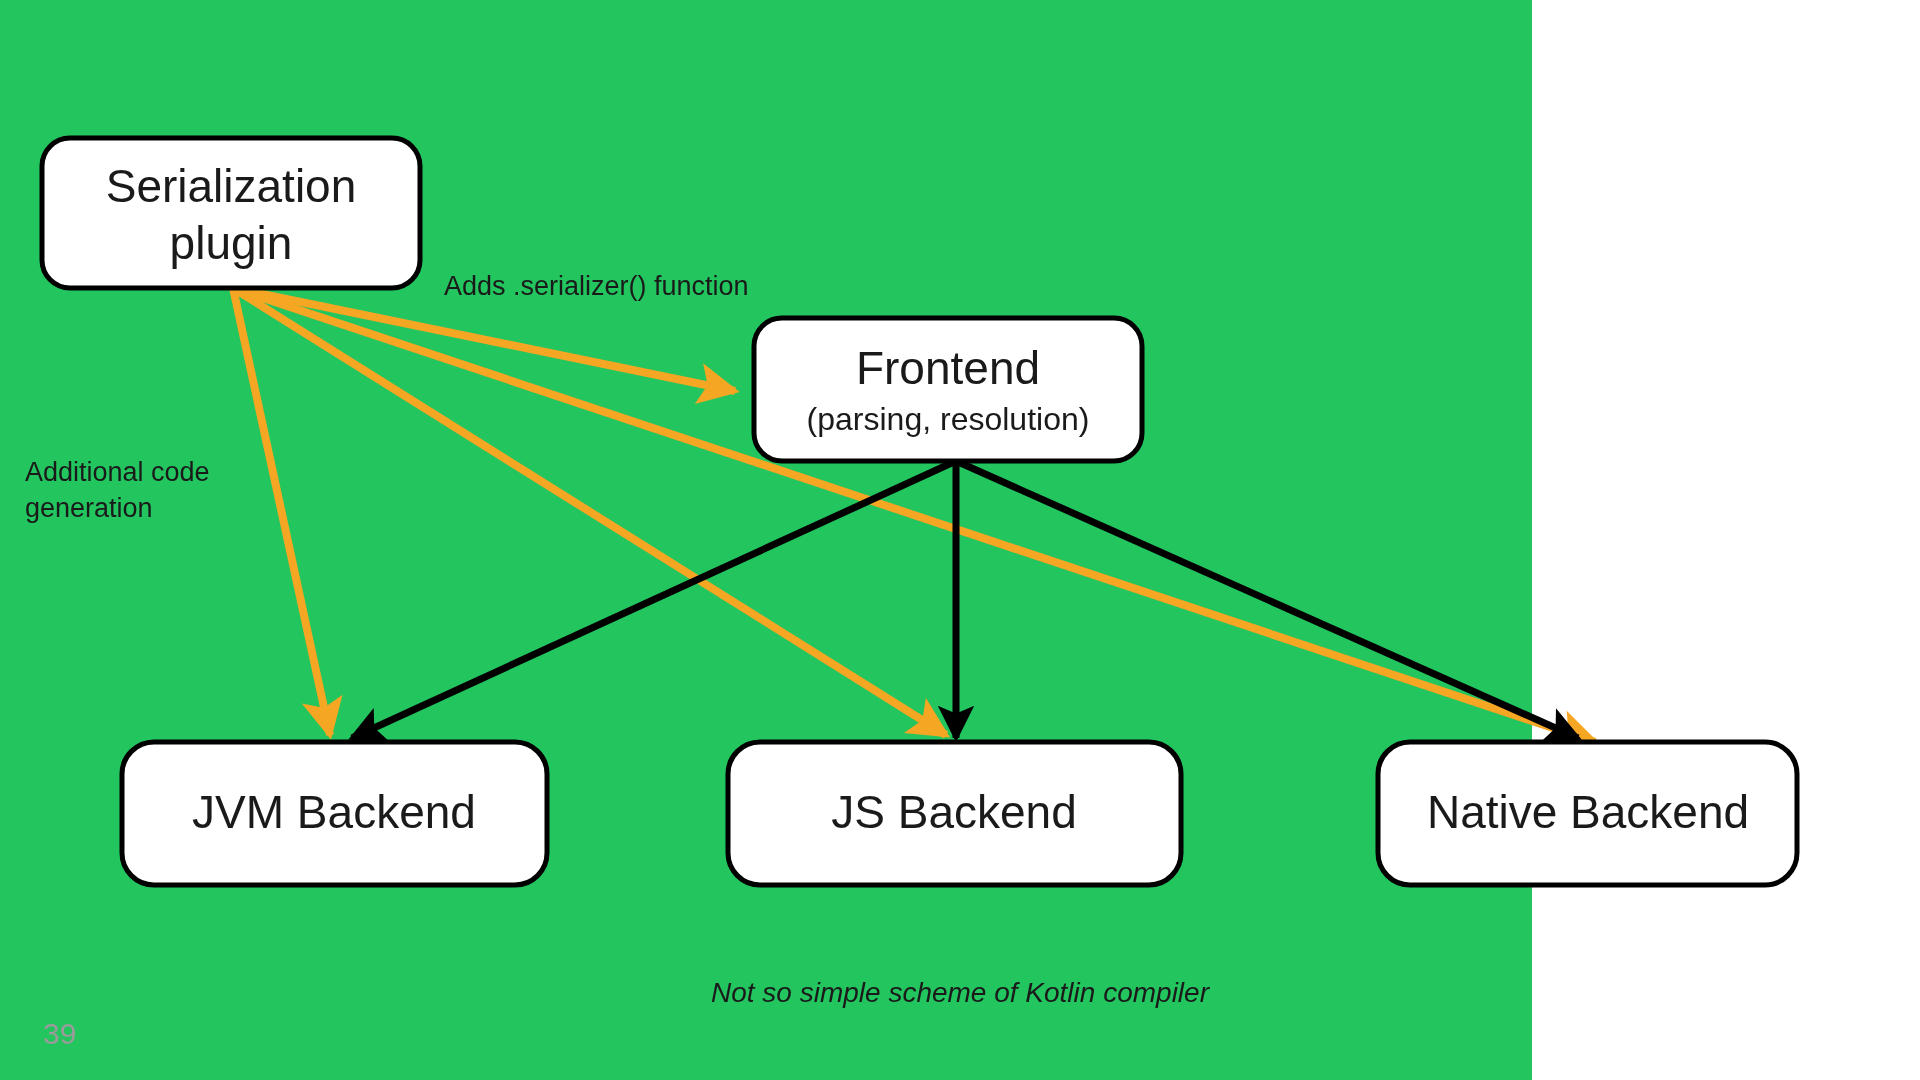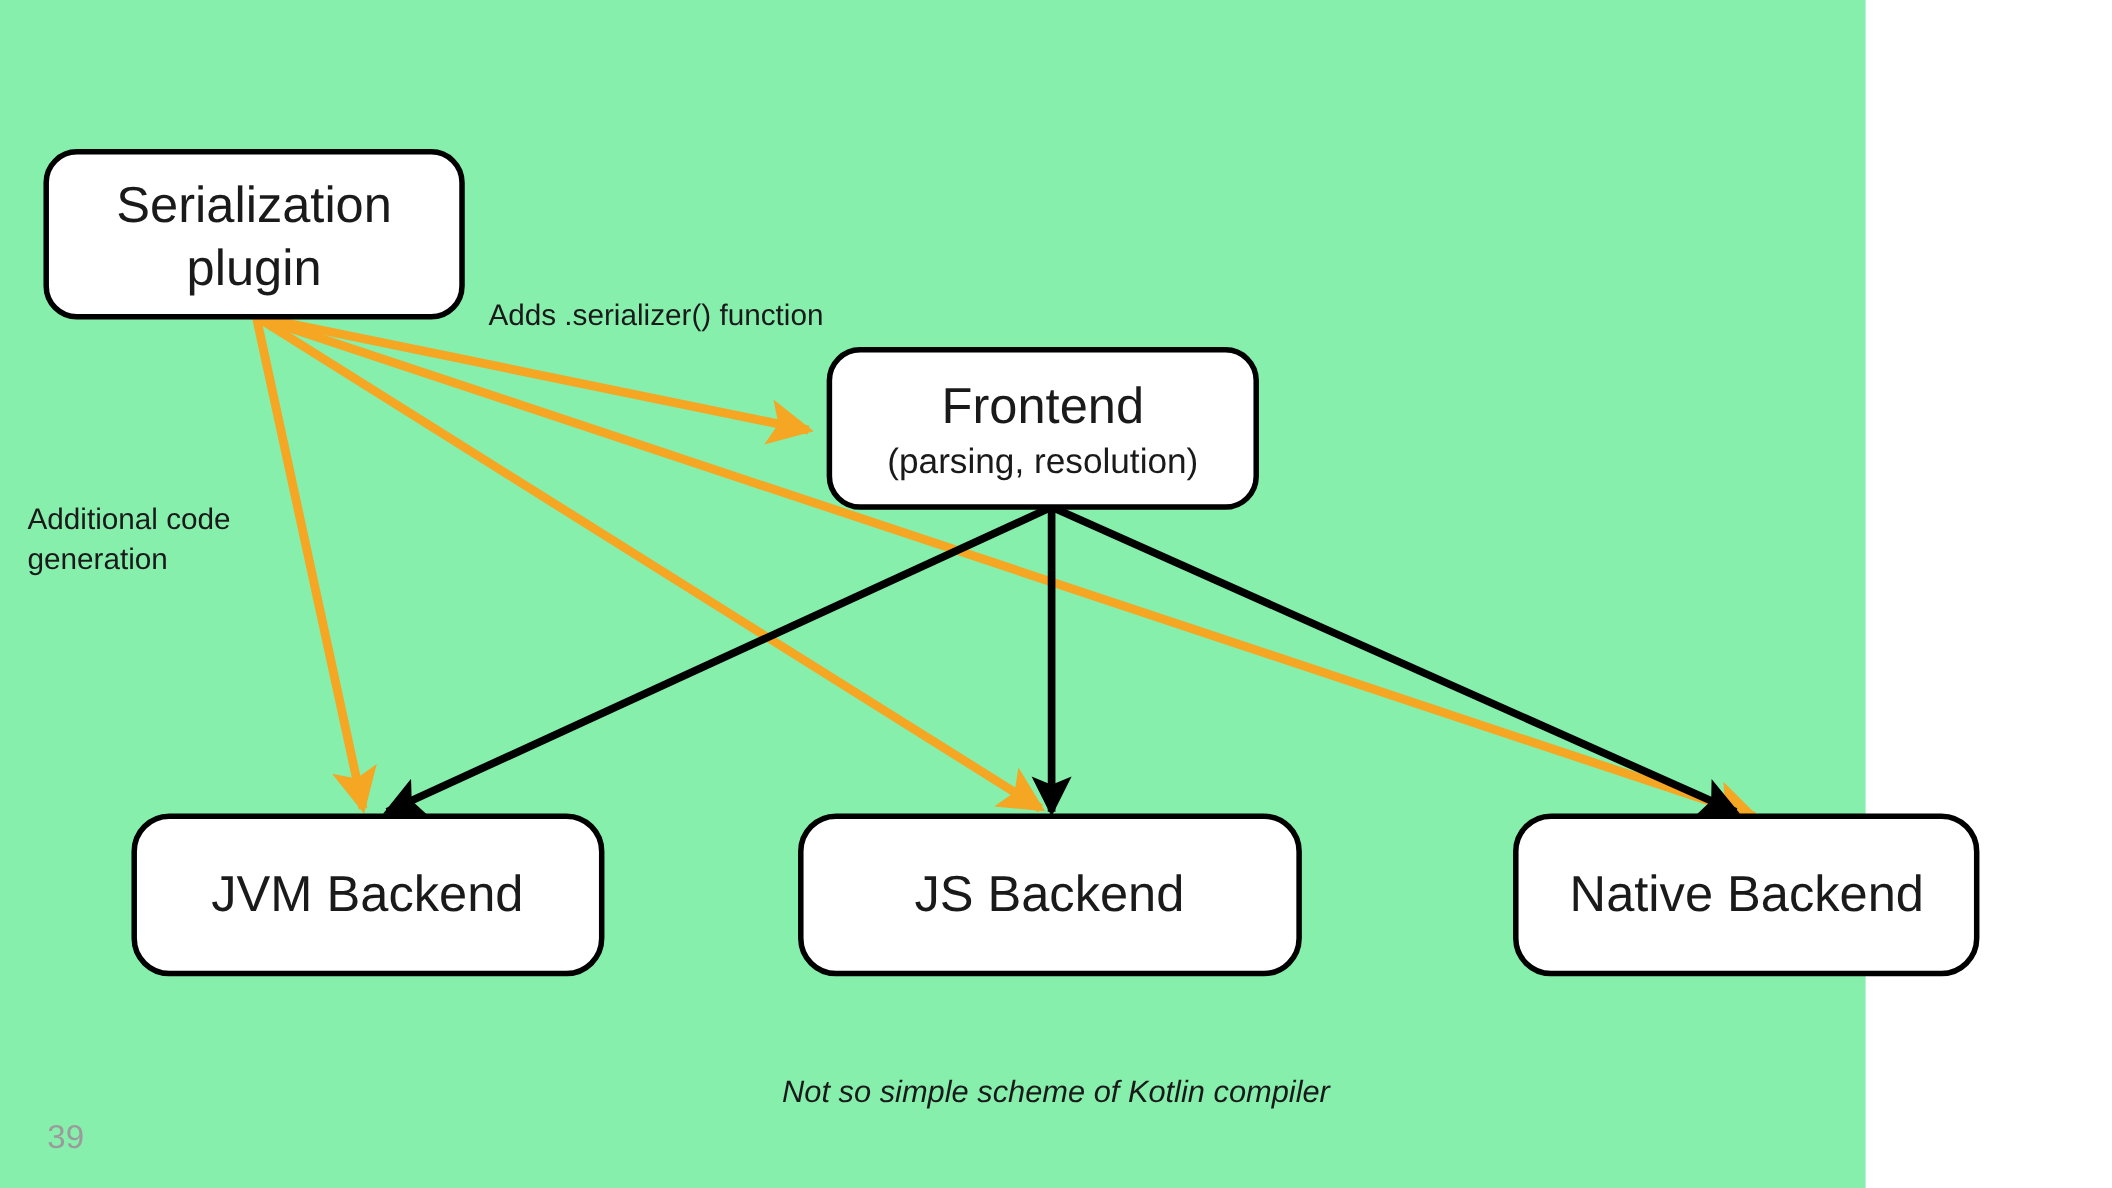--- a/index.html
+++ b/index.html
@@ -8,23 +8,23 @@
     background: #ffffff;
   }
   body {
     width: 1920px;
     height: 1080px;
     overflow: hidden;
     font-family: "Liberation Sans", sans-serif;
   }
   #slide {
     position: relative;
-    width: 1696px;
+    width: 1532px;
     height: 1080px;
-    background: #86efac;
+    background: #22c55e;
   }
   #diagram-svg {
     position: absolute;
     left: 0;
     top: 0;
     width: 1920px;
     height: 1080px;
   }
   .node-box {
     fill: #ffffff;

